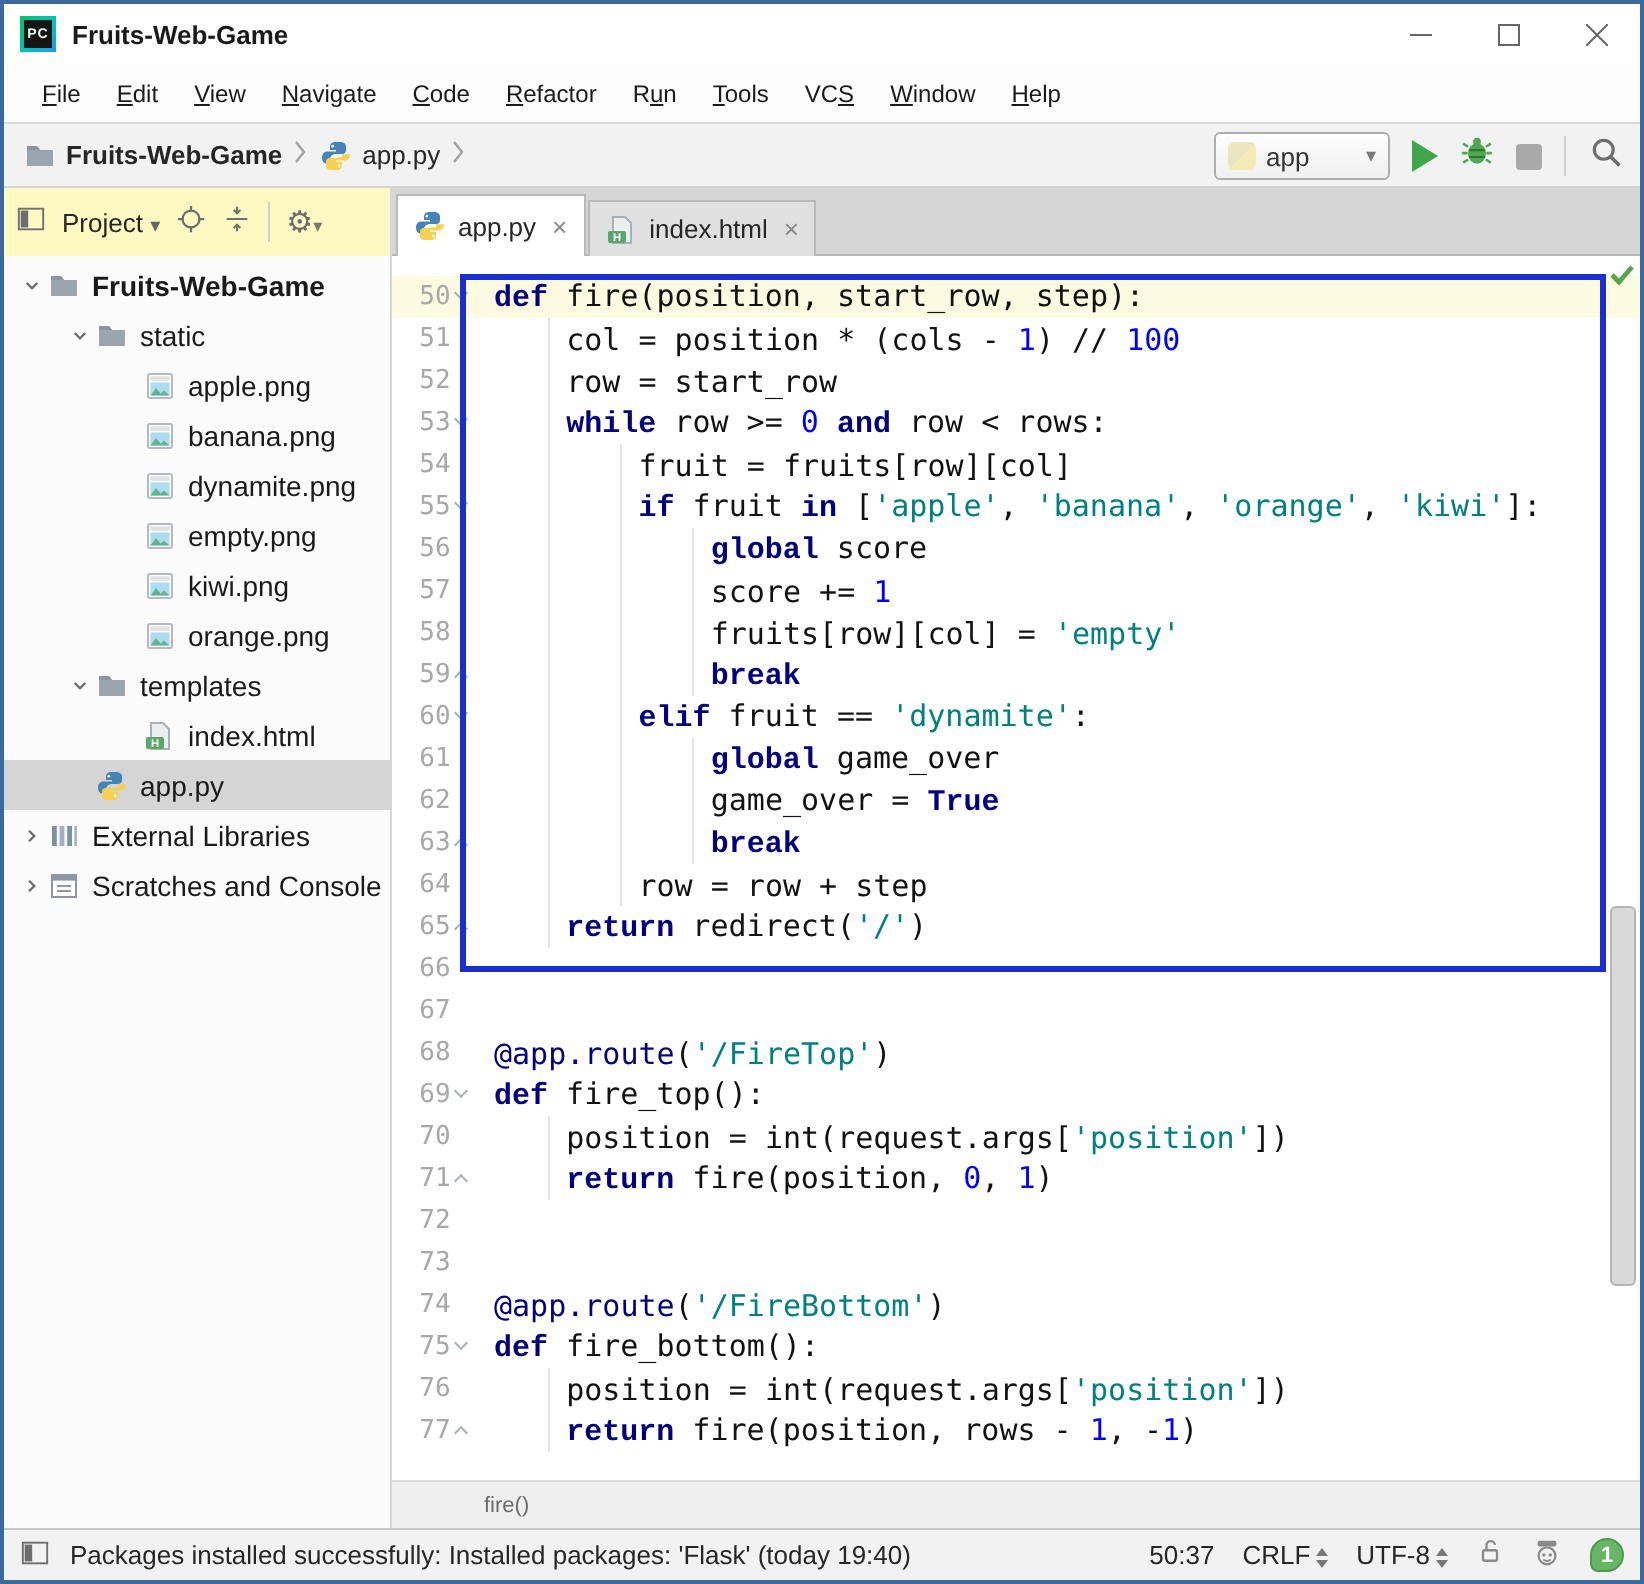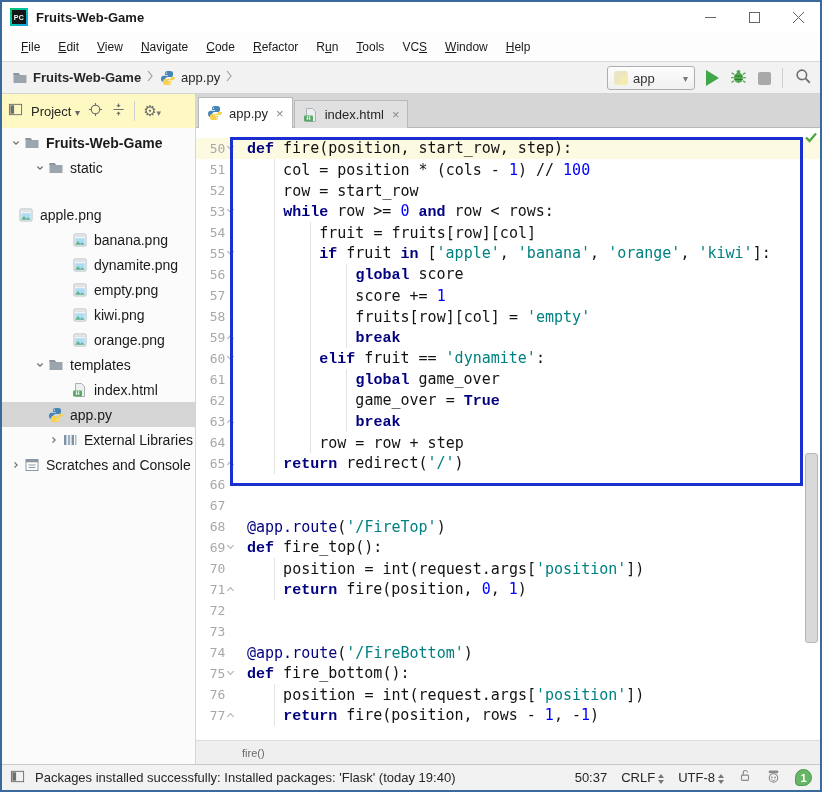--- a/index.html
+++ b/index.html
@@ -222,21 +222,21 @@
               </svg>
             </span>
             <span class="tree-icon">
               <svg width="16" height="16" viewBox="0 0 16 16">
                 <path d="M1.5 3h5l1.5 2h6.5v8h-13z" fill="#9aa5ae"></path>
                 <path d="M1.5 3h5l1.5 2h-6.5z" fill="#8a95a0"></path>
               </svg>
             </span>
             <span>static</span>
           </div>
-          <div class="tree-row" style=" margin-top: 22px;">
+          <div class="tree-row" style="padding-left: 54px;">
             <span class="tree-chev"></span>
             <span class="tree-icon">
               <svg width="16" height="16" viewBox="0 0 16 16">
                 <rect x="2" y="2" width="12" height="12" rx="1" fill="#fff" stroke="#b3bac1"></rect>
                 <rect x="3.2" y="3.2" width="9.6" height="2.2" fill="#dde1e5"></rect>
                 <rect x="3.2" y="6.2" width="9.6" height="6.6" fill="#aedcf0"></rect>
                 <path d="M3.2 12.8l2.8-3.8 2.4 2.9 1.5-1.7 2.9 2.6z" fill="#63b48e"></path>
               </svg>
             </span>
             <span>apple.png</span>
@@ -331,21 +331,21 @@
             <span class="tree-icon">
               <svg width="16" height="16" viewBox="0 0 16 16">
                 <path d="M7.9 1C5.9 1 5 1.9 5 3.3V5h3v.8H3.6C2.1 5.8 1 7 1 8.9c0 1.9 1.1 3 2.6 3H5V9.7C5 8.2 6.3 7 7.9 7h3.2c1.2 0 1.9-.8 1.9-2V3.3C13 1.9 11.9 1 9.9 1z" fill="#4584b6"></path>
                 <circle cx="6.4" cy="3.1" r=".7" fill="#fff"></circle>
                 <path d="M8.1 15c2 0 2.9-.9 2.9-2.3V11H8v-.8h4.4c1.5 0 2.6-1.2 2.6-3.1H11v2.2C11 7.8 9.7 9 8.1 9H4.9C3.7 9 3 9.8 3 11v1.7C3 14.1 4.1 15 6.1 15z" fill="#f5d14f"></path>
                 <circle cx="9.6" cy="12.9" r=".7" fill="#fff"></circle>
               </svg>
             </span>
             <span>app.py</span>
           </div>
-          <div class="tree-row" style="padding-left: 6px; margin-left: 38px;">
+          <div class="tree-row" style="padding-left: 6px;">
             <span class="tree-chev">
               <svg width="12" height="12" viewBox="0 0 16 16">
                 <path d="M6 4.5L9.5 8 6 11.5" stroke="#6e6e6e" stroke-width="1.6" fill="none"></path>
               </svg>
             </span>
             <span class="tree-icon">
               <svg width="16" height="16" viewBox="0 0 16 16">
                 <rect x="2" y="3" width="2.4" height="10" fill="#7d91a6"></rect>
                 <rect x="5.8" y="3" width="2.4" height="10" fill="#9fb0c0"></rect>
                 <rect x="9.6" y="3" width="2.4" height="10" fill="#7d91a6"></rect>

